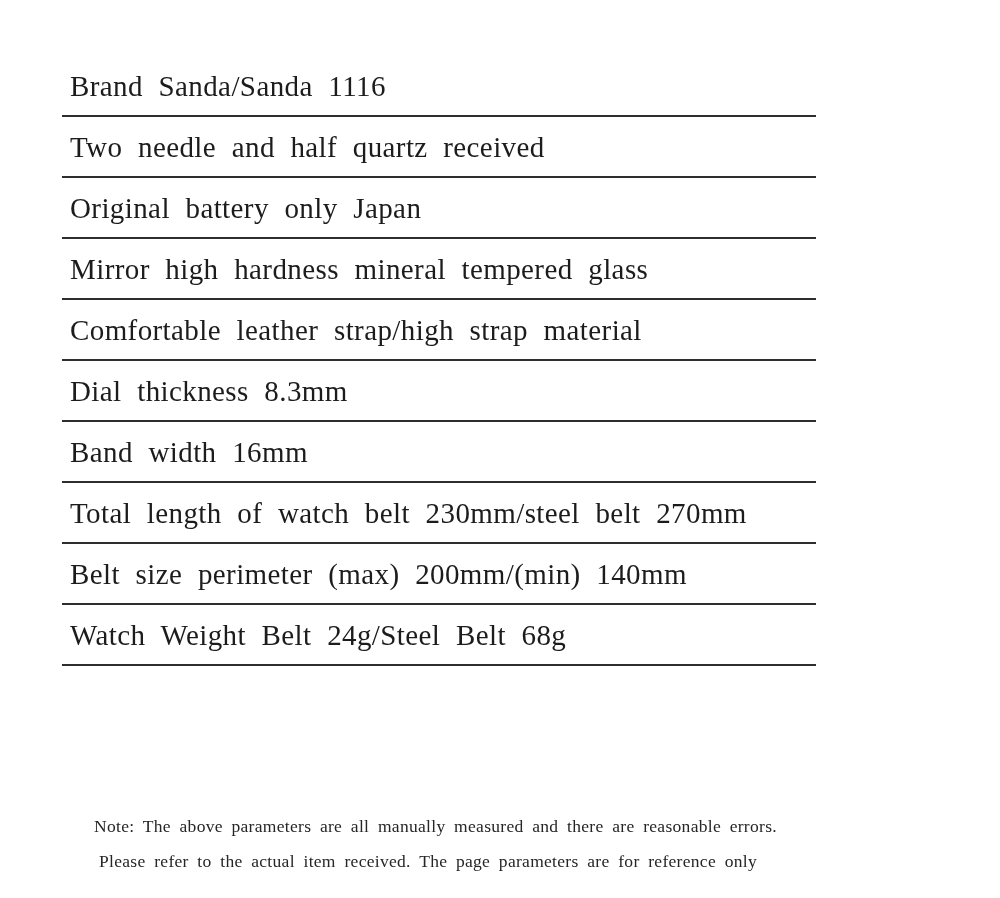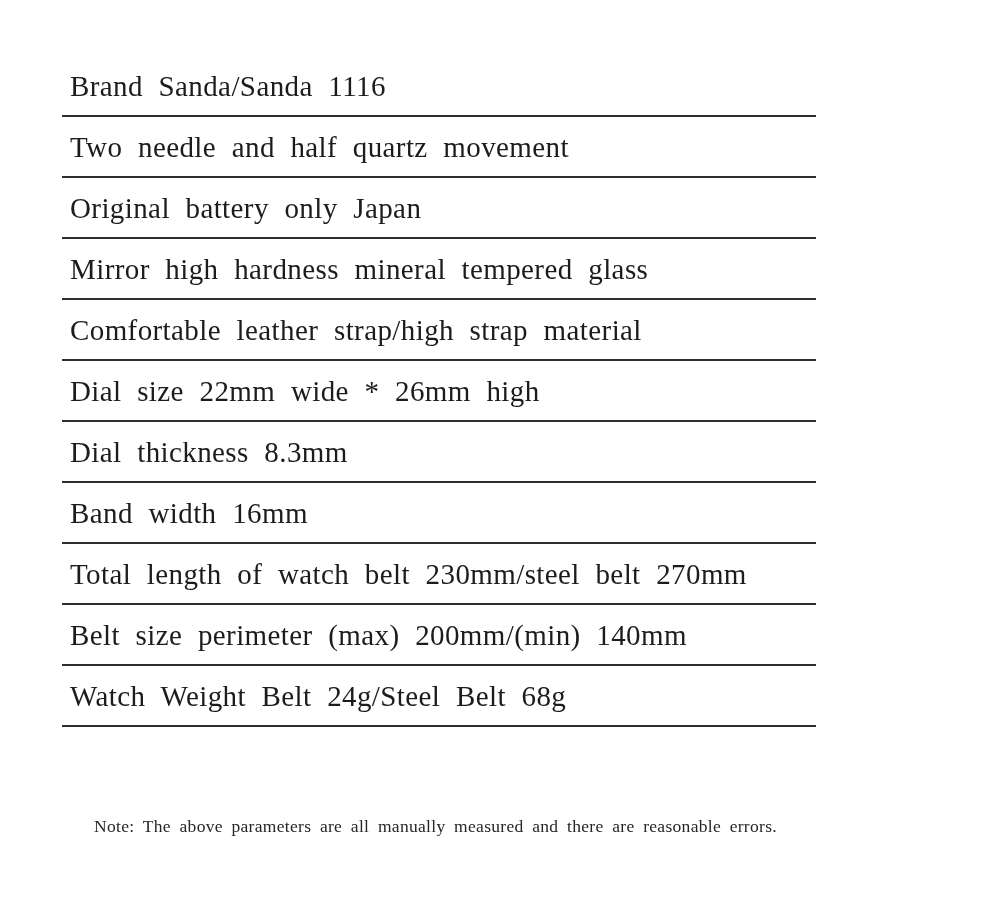--- a/index.html
+++ b/index.html
@@ -48,29 +48,29 @@
     padding-left: 5px;
   }
 </style>
 </head>
 <body>
 
 <div class="sheet">
 
   <div class="spec-table">
     <div class="spec-row">Brand Sanda/Sanda 1116</div>
-    <div class="spec-row">Two needle and half quartz movement</div>
+    <div class="spec-row">Two needle and half quartz received</div>
     <div class="spec-row">Original battery only Japan</div>
     <div class="spec-row">Mirror high hardness mineral tempered glass</div>
     <div class="spec-row">Comfortable leather strap/high strap material</div>
-    <div class="spec-row">Dial size 22mm wide * 26mm high</div>
     <div class="spec-row">Dial thickness 8.3mm</div>
     <div class="spec-row">Band width 16mm</div>
     <div class="spec-row">Total length of watch belt 230mm/steel belt 270mm</div>
     <div class="spec-row">Belt size perimeter (max) 200mm/(min) 140mm</div>
     <div class="spec-row">Watch Weight Belt 24g/Steel Belt 68g</div>
   </div>
 
   <div class="notes">
     <div class="note-line1">Note: The above parameters are all manually measured and there are reasonable errors.</div>
+    <div class="note-line2">Please refer to the actual item received. The page parameters are for reference only</div>
   </div>
 
 </div>
 
 </body></html>

